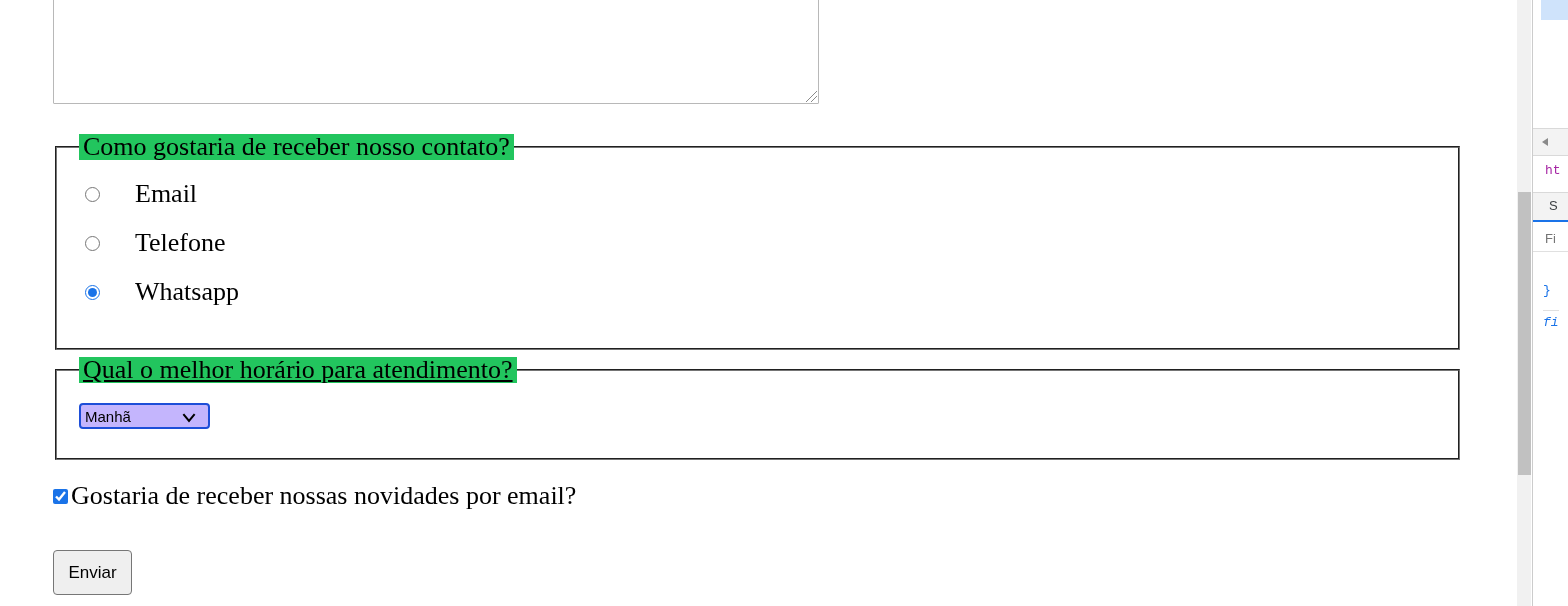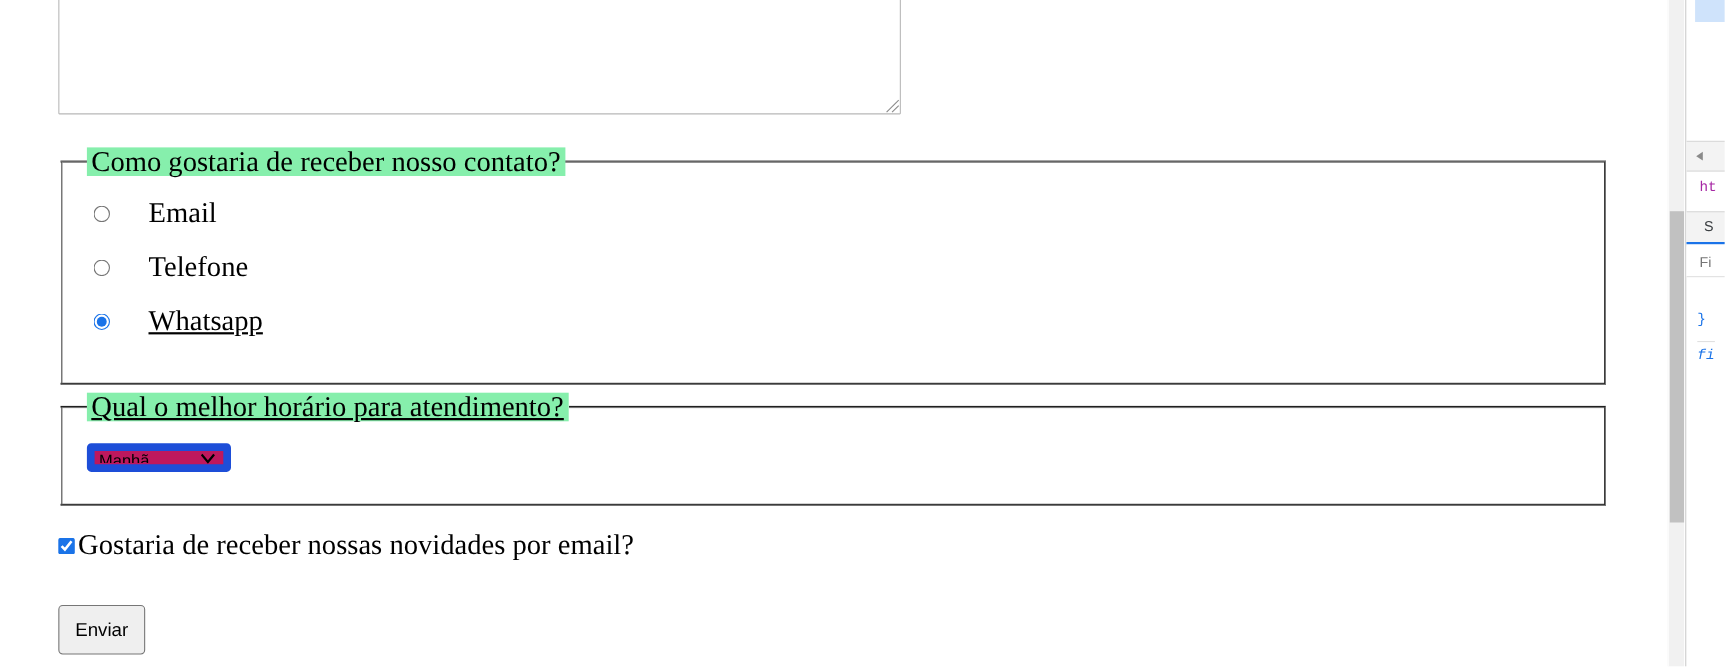--- a/index.html
+++ b/index.html
@@ -67,21 +67,21 @@
     padding: 0;
     margin: 0;
   }
   .fs > legend {
     font-family: "Liberation Serif", "DejaVu Serif", serif;
     font-size: 26px;
     line-height: 1;
     color: #000000;
     padding: 0 4px;
     margin-left: 22px;
-    background: #86efac;
+    background: #22c55e;
   }
 
   #fs-contato {
     left: 55px;
     top: 134px;
     width: 1405px;
     height: 216px;
   }
   #fs-horario {
     left: 55px;
@@ -99,21 +99,21 @@
   .radio-row {
     position: absolute;
     display: flex;
     align-items: center;
     left: 28px;
     white-space: nowrap;
     gap: 32px;
   }
   #radio-row-0 { top: 21px; }
   #radio-row-1 { top: 70px; }
-  #radio-row-2 { top: 119px; text-decoration: underline; }
+  #radio-row-2 { top: 119px; }
 
   .radio-row input[type="radio"] {
     width: 15px;
     height: 15px;
     margin: 0 1px 0 0;
     accent-color: #1a73e8;
     vertical-align: middle;
   }
   .radio-row label {
     font-family: "Liberation Serif", "DejaVu Serif", serif;
@@ -126,22 +126,22 @@
   
   .time-select {
     position: absolute;
     left: 22px;
     top: 20px;
     width: 131px;
     height: 26px;
     font-family: "Liberation Sans", "DejaVu Sans", sans-serif;
     font-size: 15px;
     color: #000000;
-    background: #be185d;
-    border: 7px solid #1d4ed8;
+    background: #c4b5fd;
+    border: 2px solid #1d4ed8;
     border-radius: 4px;
     padding: 1px 4px;
     box-sizing: border-box;
     -webkit-appearance: none;
     appearance: none;
   }
   .select-wrap {
     position: relative;
   }
   .select-chevron {

